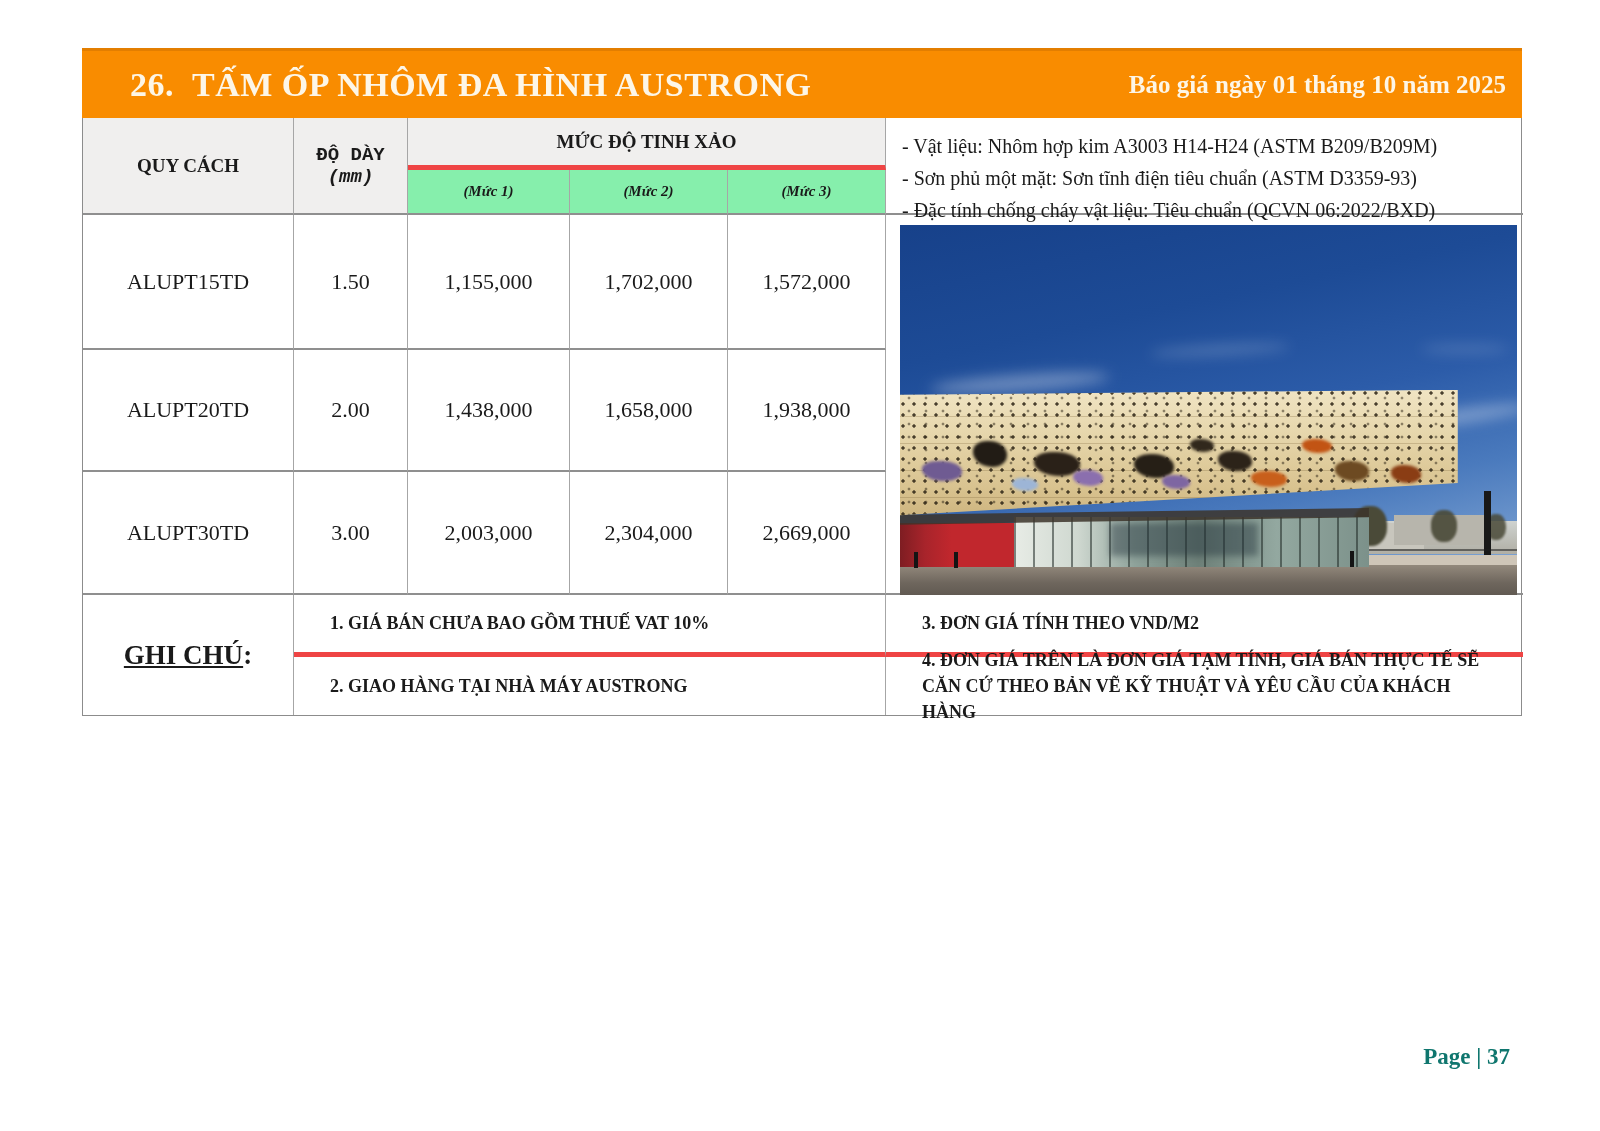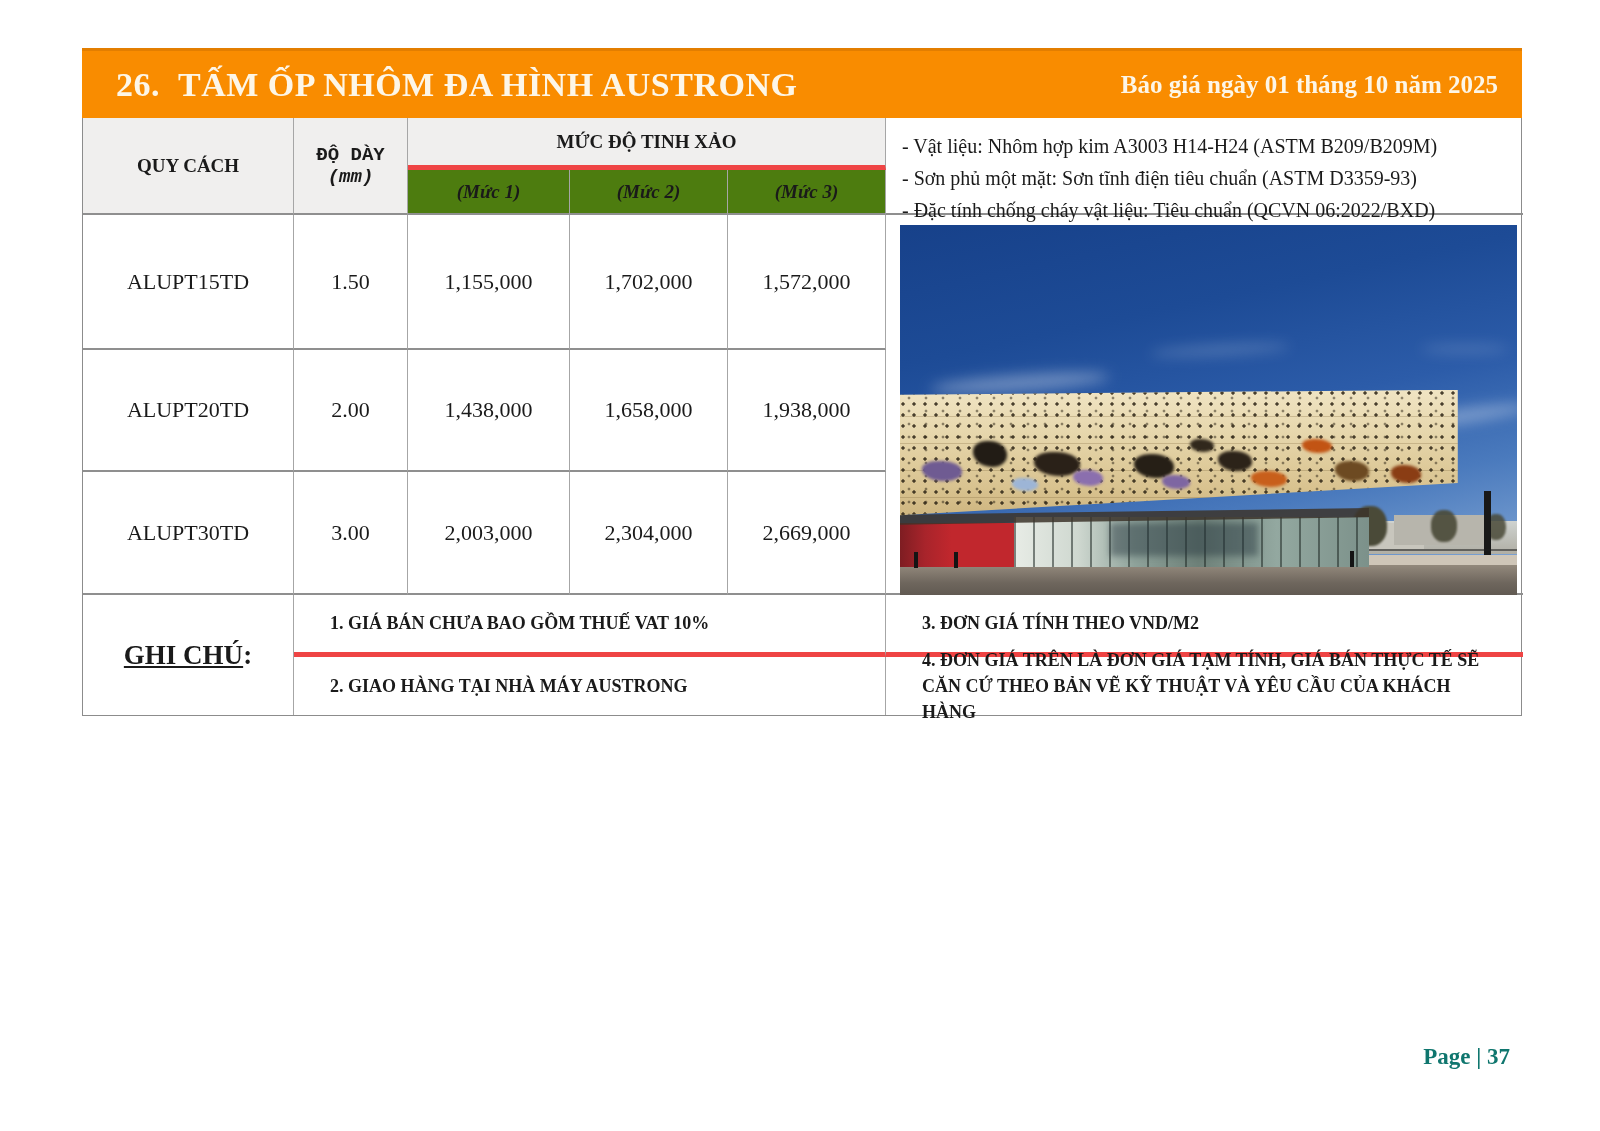--- a/index.html
+++ b/index.html
@@ -3,37 +3,37 @@
 <meta charset="utf-8">
 <style>
   html,body{margin:0;padding:0;background:#ffffff;}
   .page{position:relative;width:1600px;height:1131px;background:#ffffff;
         font-family:"Liberation Serif", serif;color:#1a1a1a;overflow:hidden;}
   .doc{position:absolute;left:82px;top:48px;width:1440px;}
 
   
   .titlebar{height:70px;background:#F98C00;border-top:3px solid #e37e00;
             display:flex;align-items:center;justify-content:space-between;box-sizing:border-box;}
-  .titlebar .title{padding-left:34px;font-size:34px;font-weight:bold;color:#fdf6e7;letter-spacing:.5px;}
+  .titlebar .title{padding-left:48px;font-size:34px;font-weight:bold;color:#fdf6e7;letter-spacing:.5px;}
   .titlebar .title .num{margin-right:18px;}
-  .titlebar .date{padding-right:24px;font-size:25px;font-weight:bold;color:#fdf6e7;}
+  .titlebar .date{padding-right:16px;font-size:25px;font-weight:bold;color:#fdf6e7;}
 
   
   .grid{display:grid;
         grid-template-columns:211px 114px 162px 158px 158px 637px;
         grid-template-rows:52px 45px 135px 122px 123px 62px 58px;
         border:1px solid #8c8c8c;border-top:none;box-sizing:border-box;background:#fff;}
   .cell{display:flex;align-items:center;justify-content:center;text-align:center;
         border-right:1px solid #a6a6a6;border-bottom:5px solid #ef4444;box-sizing:border-box;}
   .cell.last-col{border-right:none;}
   .cell.hb{border-bottom:2px solid #8f8f8f;}
   .cell.nb{border-bottom:none;}
   .hdr{background:#f0efee;font-weight:bold;font-size:19px;}
   .hdr .sub{font-style:italic;}
-  .lvl{background:#4d7c0f;font-weight:bold;font-style:italic;font-size:19px;}
+  .lvl{background:#86efac;font-weight:bold;font-style:italic;font-size:15px;}
   .model,.num-cell{font-size:22px;}
   .specs-cell{align-items:flex-start;justify-content:flex-start;text-align:left;
               padding:12px 10px 0 16px;font-size:20px;line-height:1.6;}
   .photo-cell{padding:10px 6px 0 14px;align-items:flex-start;justify-content:flex-start;}
   .note-label-cell{font-size:27px;font-weight:bold;}
   .note-label-cell .ul{text-decoration:underline;}
   .note-cell{justify-content:flex-start;text-align:left;padding-left:36px;padding-right:18px;
              font-weight:bold;font-size:18px;line-height:1.45;}
 
   

